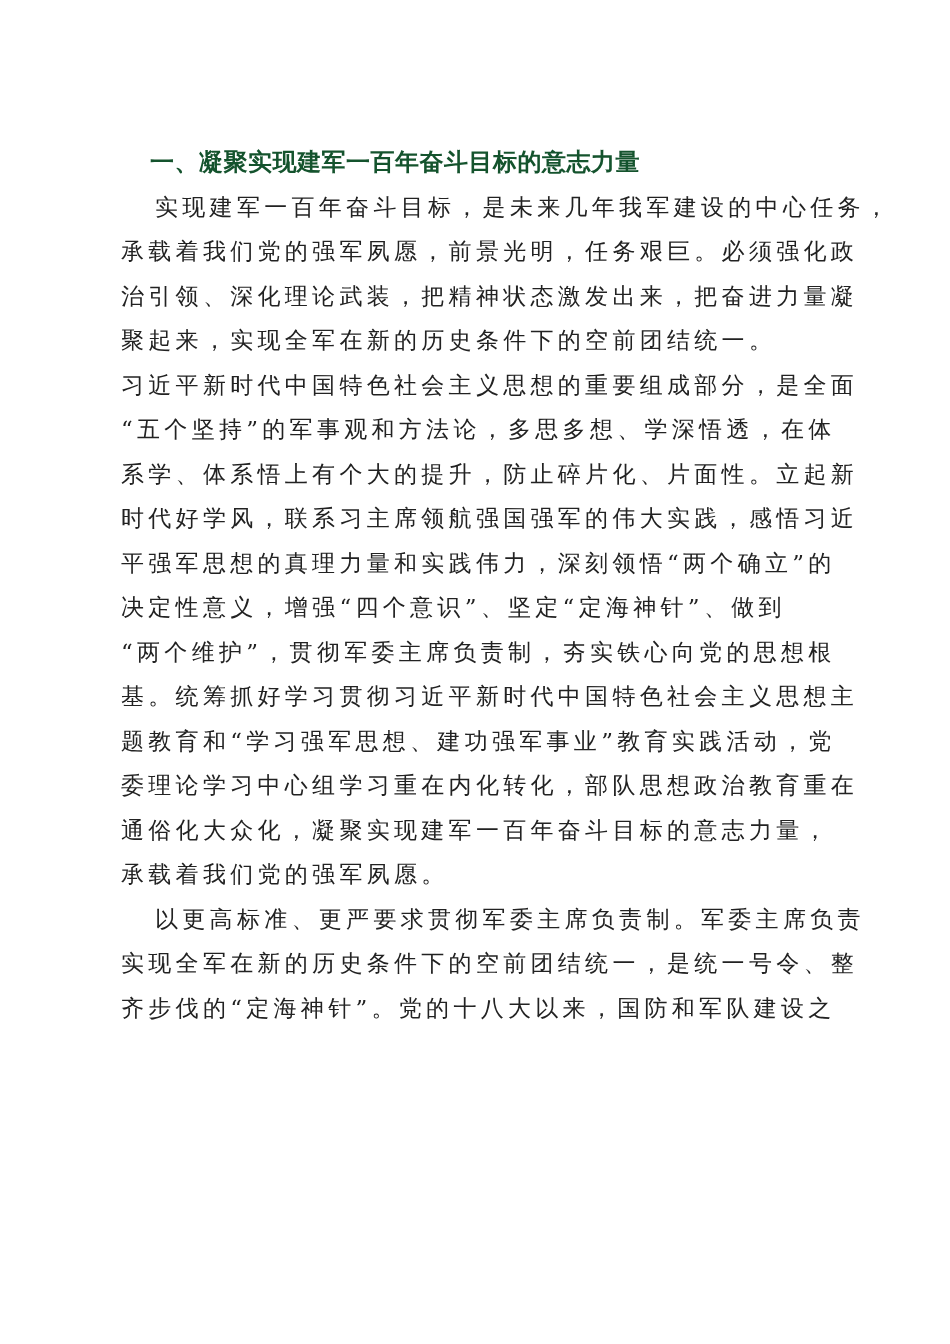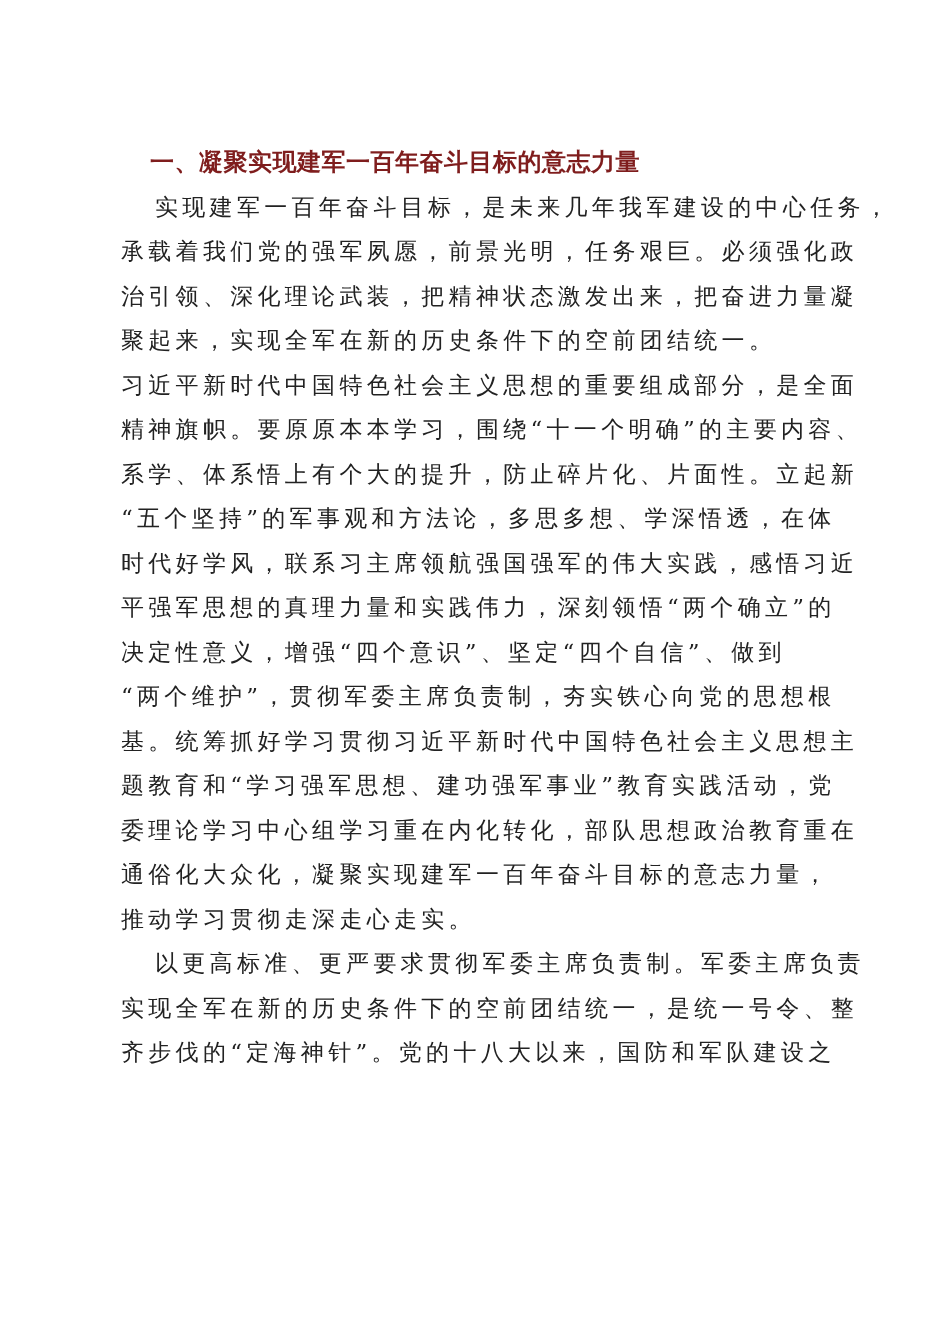--- a/index.html
+++ b/index.html
@@ -23,21 +23,21 @@
     }
     .heading {
       font-family: "DejaVu Sans", "Liberation Sans", sans-serif;
       font-weight: bold;
       font-size: 24px;
       line-height: 44.5px;
       height: 44.5px;
       padding-left: 29px;
       white-space: nowrap;
       letter-spacing: 0.5px;
-      color: #7f1d1d;
+      color: #14532d;
     }
     .line {
       font-size: 23px;
       line-height: 44.5px;
       height: 44.5px;
       white-space: nowrap;
       letter-spacing: 4.3px;
       color: #222;
     }
     .line.indent {
@@ -55,32 +55,31 @@
 
   <div class="paragraph">
     <div class="line indent">实现建军一百年奋斗目标，是未来几年我军建设的中心任务，</div>
     <div class="line">承载着我们党的强军夙愿，前景光明，任务艰巨。必须强化政</div>
     <div class="line">治引领、深化理论武装，把精神状态激发出来，把奋进力量凝</div>
     <div class="line">聚起来，实现全军在新的历史条件下的空前团结统一。</div>
   </div>
 
   <div class="paragraph">
     <div class="line">习近平新时代中国特色社会主义思想的重要组成部分，是全面</div>
-    <div class="line">精神旗帜。要原原本本学习，围绕“十一个明确”的主要内容、</div>
+    <div class="line">“五个坚持”的军事观和方法论，多思多想、学深悟透，在体</div>
     <div class="line">系学、体系悟上有个大的提升，防止碎片化、片面性。立起新</div>
-    <div class="line">“五个坚持”的军事观和方法论，多思多想、学深悟透，在体</div>
     <div class="line">时代好学风，联系习主席领航强国强军的伟大实践，感悟习近</div>
     <div class="line">平强军思想的真理力量和实践伟力，深刻领悟“两个确立”的</div>
-    <div class="line">决定性意义，增强“四个意识”、坚定“四个自信”、做到</div>
+    <div class="line">决定性意义，增强“四个意识”、坚定“定海神针”、做到</div>
     <div class="line">“两个维护”，贯彻军委主席负责制，夯实铁心向党的思想根</div>
     <div class="line">基。统筹抓好学习贯彻习近平新时代中国特色社会主义思想主</div>
     <div class="line">题教育和“学习强军思想、建功强军事业”教育实践活动，党</div>
     <div class="line">委理论学习中心组学习重在内化转化，部队思想政治教育重在</div>
     <div class="line">通俗化大众化，凝聚实现建军一百年奋斗目标的意志力量，</div>
-    <div class="line">推动学习贯彻走深走心走实。</div>
+    <div class="line">承载着我们党的强军夙愿。</div>
   </div>
 
   <div class="paragraph">
     <div class="line indent">以更高标准、更严要求贯彻军委主席负责制。军委主席负责</div>
     <div class="line">实现全军在新的历史条件下的空前团结统一，是统一号令、整</div>
     <div class="line">齐步伐的“定海神针”。党的十八大以来，国防和军队建设之</div>
   </div>
 </div>
 
 </body></html>

